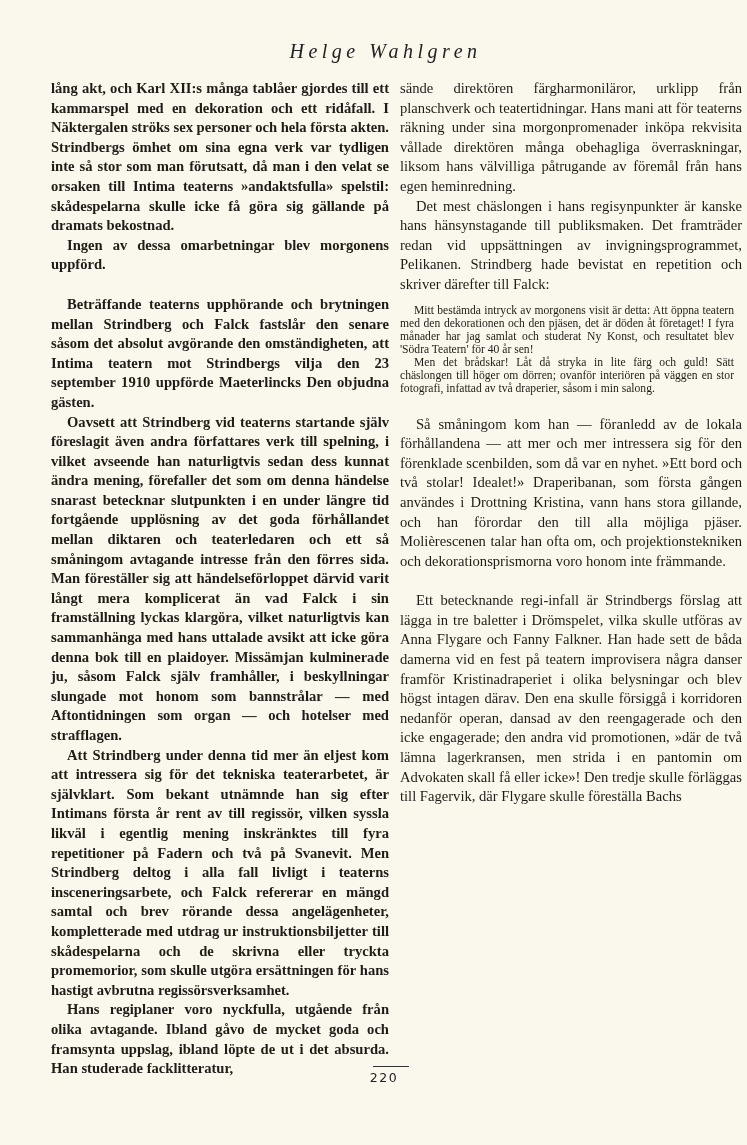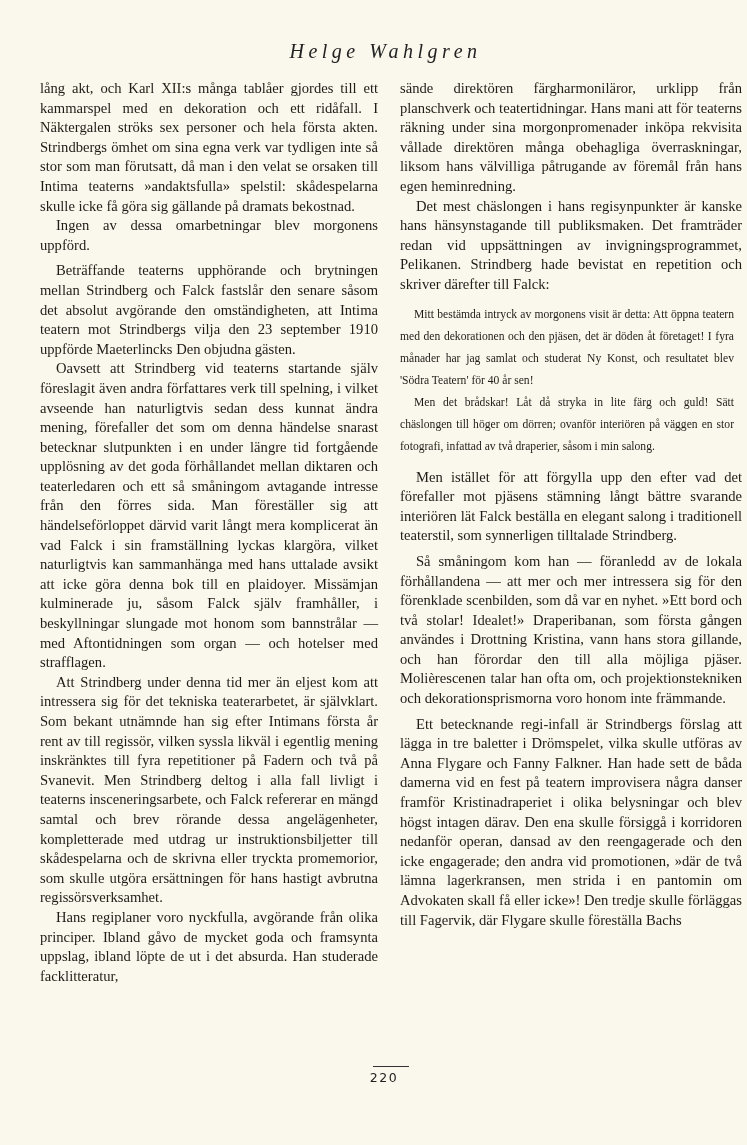--- a/index.html
+++ b/index.html
@@ -35,31 +35,31 @@
   }
   .col {
     position: absolute;
     top: 79px;
     width: 338px;
     font-size: 14.6px;
     line-height: 19.6px;
     text-align: justify;
     hyphens: manual;
   }
-  .col.left { left: 40px; }
+  .col.left { left: 51px; font-weight: bold; }
   .col.right { left: 400px; width: 342px; }
   .col p {
     margin: 0;
     text-indent: 16px;
   }
   .col p.noindent { text-indent: 0; }
-  .col p.gap { margin-top: 6px; }
+  .col p.gap { margin-top: 20px; }
   .quote {
     font-size: 11.6px;
-    line-height: 22px;
+    line-height: 13px;
     margin: 9px 8px 10px 0;
   }
   .quote p {
     margin: 0;
     text-indent: 14px;
   }
   .page-rule {
     position: absolute;
     top: 1066px;
     left: 373px;
@@ -87,33 +87,32 @@
 <div class="page">
 
   <div class="running-head">Helge Wahlgren</div>
 
   <div class="col left">
     <p class="noindent">lång akt, och Karl XII:s många tablåer gjordes till ett kammarspel med en dekoration och ett ridåfall. I Näktergalen ströks sex personer och hela första akten. Strindbergs ömhet om sina egna verk var tydligen inte så stor som man förutsatt, då man i den velat se orsaken till Intima teaterns »andaktsfulla» spelstil: skådespelarna skulle icke få göra sig gällande på dramats bekostnad.</p>
     <p>Ingen av dessa omarbetningar blev morgonens uppförd.</p>
     <p class="gap">Beträffande teaterns upphörande och brytningen mellan Strindberg och Falck fastslår den senare såsom det absolut avgörande den omständigheten, att Intima teatern mot Strindbergs vilja den 23 september 1910 uppförde Maeterlincks Den objudna gästen.</p>
     <p>Oavsett att Strindberg vid teaterns startande själv föreslagit även andra författares verk till spelning, i vilket avseende han naturligtvis sedan dess kunnat ändra mening, förefaller det som om denna händelse snarast betecknar slutpunkten i en under längre tid fortgående upplösning av det goda förhållandet mellan diktaren och teaterledaren och ett så småningom avtagande intresse från den förres sida. Man föreställer sig att händelseförloppet därvid varit långt mera komplicerat än vad Falck i sin framställning lyckas klargöra, vilket naturligtvis kan sammanhänga med hans uttalade avsikt att icke göra denna bok till en plaidoyer. Missämjan kulminerade ju, såsom Falck själv framhåller, i beskyllningar slungade mot honom som bannstrålar — med Aftontidningen som organ — och hotelser med strafflagen.</p>
     <p>Att Strindberg under denna tid mer än eljest kom att intressera sig för det tekniska teaterarbetet, är självklart. Som bekant utnämnde han sig efter Intimans första år rent av till regissör, vilken syssla likväl i egentlig mening inskränktes till fyra repetitioner på Fadern och två på Svanevit. Men Strindberg deltog i alla fall livligt i teaterns inscenerings­arbete, och Falck refererar en mängd samtal och brev rörande dessa angelägenheter, kompletterade med utdrag ur instruktionsbiljetter till skådespelarna och de skrivna eller tryckta promemorior, som skulle utgöra ersättningen för hans hastigt avbrutna regissörsverksamhet.</p>
-    <p>Hans regiplaner voro nyckfulla, avgörande från olika principer. Ibland gåvo de mycket goda och framsynta uppslag, ibland löpte de ut i det absurda. Han studerade facklitteratur,</p>
+    <p>Hans regiplaner voro nyckfulla, utgående från olika avtagande. Ibland gåvo de mycket goda och framsynta uppslag, ibland löpte de ut i det absurda. Han studerade facklitteratur,</p>
   </div>
 
   <div class="col right">
     <p class="noindent">sände direktören färgharmoniläror, urklipp från planschverk och teatertidningar. Hans mani att för teaterns räkning under sina morgonpromenader inköpa rekvisita vållade direktören många obehagliga överraskningar, liksom hans välvilliga påtrugande av föremål från hans egen heminredning.</p>
     <p>Det mest chäslongen i hans regisynpunkter är kanske hans hänsynstagande till publiksmaken. Det framträder redan vid uppsättningen av invigningsprogrammet, Pelikanen. Strindberg hade bevistat en repetition och skriver därefter till Falck:</p>
 
     <div class="quote">
       <p>Mitt bestämda intryck av morgonens visit är detta: Att öppna teatern med den dekorationen och den pjäsen, det är döden åt företaget! I fyra månader har jag samlat och studerat Ny Konst, och resultatet blev 'Södra Teatern' för 40 år sen!</p>
       <p>Men det brådskar! Låt då stryka in lite färg och guld! Sätt chäslongen till höger om dörren; ovanför interiören på väggen en stor fotografi, infattad av två draperier, såsom i min salong.</p>
     </div>
 
-    <p>Men istället för att förgylla upp den efter vad det förefaller mot pjäsens stämning långt bättre svarande interiören lät Falck beställa en elegant salong i traditionell teaterstil, som synnerligen tilltalade Strindberg.</p>
     <p class="gap">Så småningom kom han — föranledd av de lokala förhållandena — att mer och mer intressera sig för den förenklade scenbilden, som då var en nyhet. »Ett bord och två stolar! Idealet!» Draperibanan, som första gången användes i Drottning Kristina, vann hans stora gillande, och han förordar den till alla möjliga pjäser. Molièrescenen talar han ofta om, och projektionstekniken och dekorations­prismorna voro honom inte främmande.</p>
     <p class="gap">Ett betecknande regi-infall är Strindbergs förslag att lägga in tre baletter i Drömspelet, vilka skulle utföras av Anna Flygare och Fanny Falkner. Han hade sett de båda damerna vid en fest på teatern improvisera några danser framför Kristinadraperiet i olika belysningar och blev högst intagen därav. Den ena skulle försiggå i korridoren nedanför operan, dansad av den reengagerade och den icke engagerade; den andra vid promotionen, »där de två lämna lagerkransen, men strida i en pantomin om Advokaten skall få eller icke»! Den tredje skulle förläggas till Fagervik, där Flygare skulle föreställa Bachs</p>
   </div>
 
   <div class="page-rule"></div>
   <div class="page-number">220</div>
 
 </div>
 
 </body></html>

